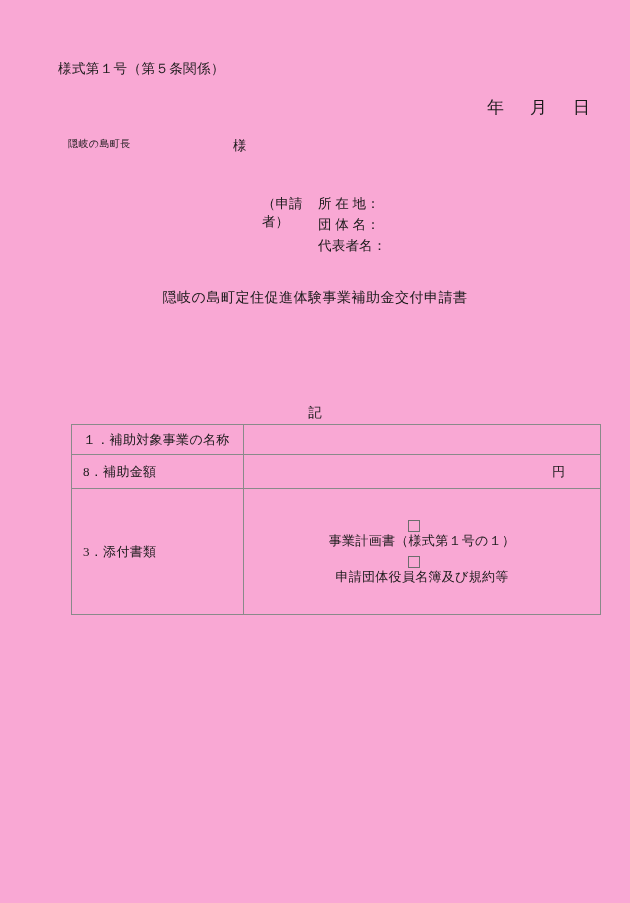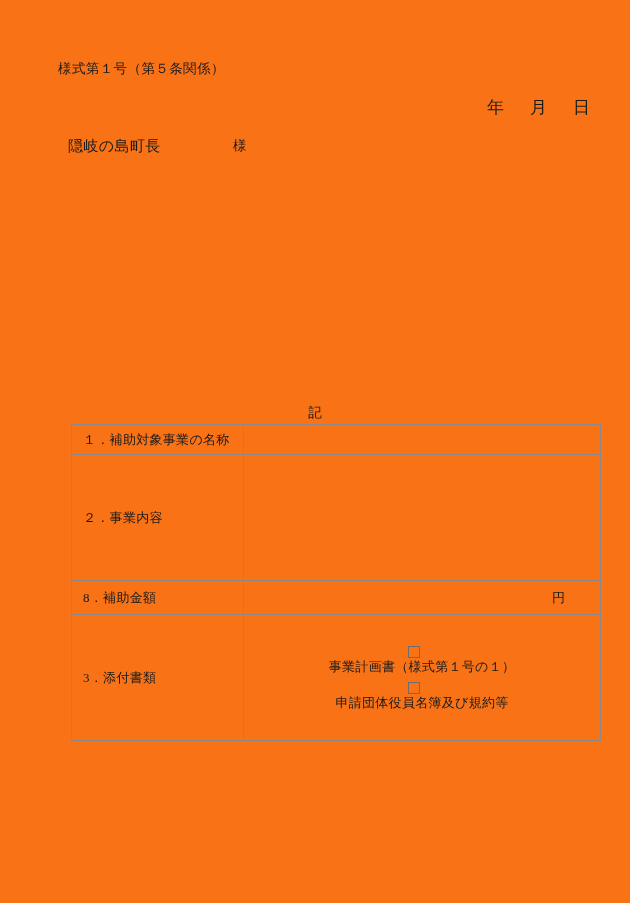--- a/index.html
+++ b/index.html
@@ -8,21 +8,21 @@
     background: #ffffff;
   }
   body {
     font-family: "Liberation Serif", "DejaVu Serif", serif;
     color: #1a1a1a;
   }
   #page {
     position: relative;
     width: 630px;
     height: 903px;
-    background: #f97316;
+    background: #f9a8d4;
     overflow: hidden;
   }
 
   .t {
     position: absolute;
     white-space: pre;
     line-height: 1;
   }
 
   
@@ -38,21 +38,21 @@
     left: 470px;
     top: 82px;
     font-size: 17px;
   }
   #date-line .gap { display: inline-block; width: 26px; }
 
   
   #addressee-name {
     left: 68px;
     top: 139px;
-    font-size: 15px;
+    font-size: 10px;
     letter-spacing: 0.4px;
   }
   #addressee-suffix {
     left: 233px;
     top: 139px;
     font-size: 13.5px;
   }
 
   
   #applicant-block {
@@ -172,33 +172,44 @@
 
   <div class="t" id="form-no">様式第１号（第５条関係）</div>
 
   <div class="t" id="date-line">
     <span>年</span><span class="gap"></span><span>月</span><span class="gap"></span><span>日</span>
   </div>
 
   <div class="t" id="addressee-name">隠岐の島町長</div>
   <div class="t" id="addressee-suffix">様</div>
 
-
+  <div id="applicant-block">
+    <div class="row">
+      <span class="lead">（申請者）</span>
+      <span class="fld">所 在 地：</span>
+    </div>
+    <div class="row">
+      <span class="lead empty">（申請者）</span>
+      <span class="fld">団 体 名：</span>
+    </div>
+    <div class="row">
+      <span class="lead empty">（申請者）</span>
+      <span class="fld">代表者名：</span>
+    </div>
+  </div>
+
+  <div class="t" id="doc-title">隠岐の島町定住促進体験事業補助金交付申請書</div>
 
 
   <div class="t" id="ki-marker">記</div>
 
   <table id="form-table">
     <tbody>
       <tr class="r1">
         <td class="label">１．補助対象事業の名称</td>
-        <td class="value"></td>
-      </tr>
-      <tr class="r2">
-        <td class="label">２．事業内容</td>
         <td class="value"></td>
       </tr>
       <tr class="r3">
         <td class="label">8．補助金額</td>
         <td class="value">
           <span id="amount-unit">円</span>
         </td>
       </tr>
       <tr class="r4">
         <td class="label">3．添付書類</td>

